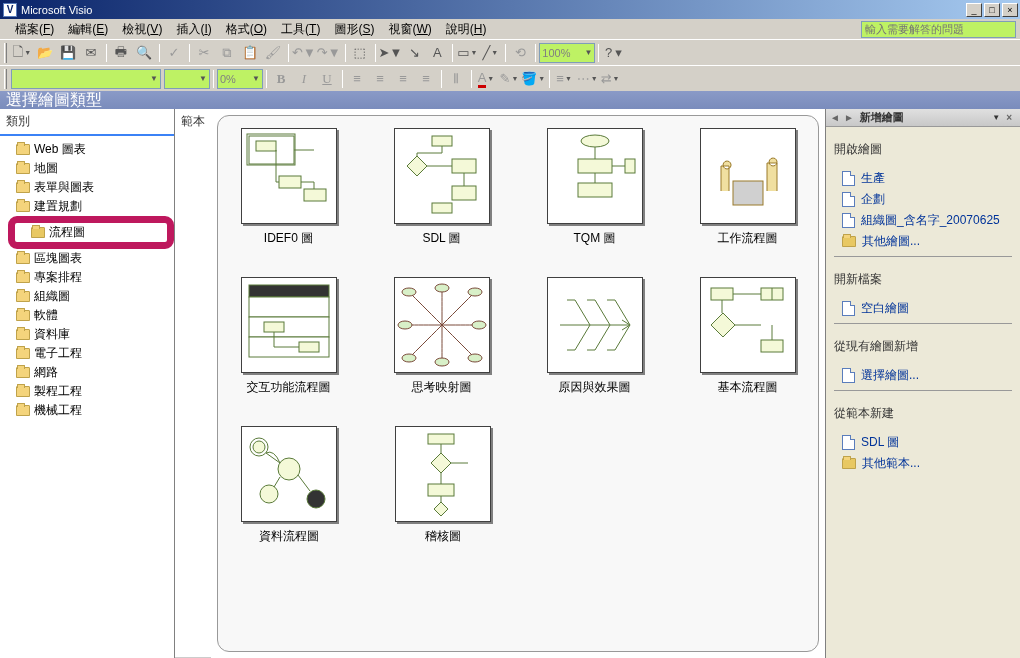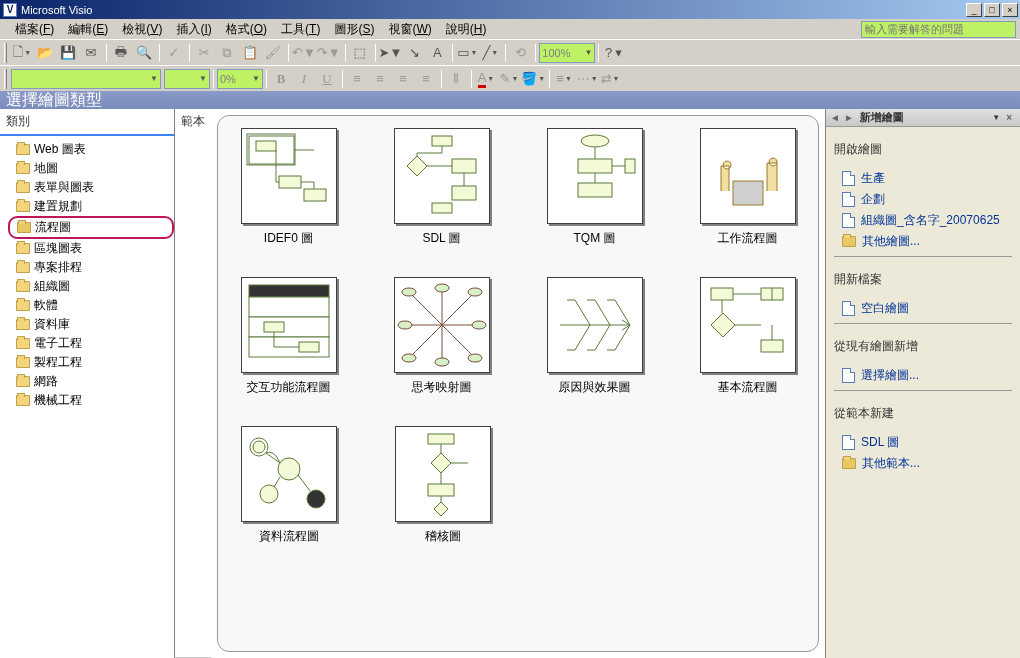--- a/index.html
+++ b/index.html
@@ -32,21 +32,21 @@
 
 
 .typeheader { background: linear-gradient(to bottom, #8a9ac7, #7a8cbc); height: 18px; color: #fff; font-size: 16px; padding-left: 6px; display: flex; align-items: center; }
 
 
 .main { display: flex; height: calc(658px - 19px - 20px - 26px - 26px - 18px); }
 .leftpane { width: 175px; background: #fff; border-right: 1px solid #808080; display: flex; flex-direction: column; }
 .leftpane .hdr { font-size: 12px; padding: 4px 6px; color: #333; border-bottom: 2px solid #3b82f6; }
 .leftpane .catlist { flex: 1; overflow: auto; padding: 4px 0; }
 .catitem { display: flex; align-items: center; padding: 1px 8px 1px 16px; font-size: 12px; cursor: default; gap: 4px; }
-.catitem.selected { background: #fff; border: 2px solid #be185d; border-radius: 9px; margin-left: 8px; padding-left: 7px; }
+.catitem.selected { background: #fff; border: 7px solid #be185d; border-radius: 9px; margin-left: 8px; padding-left: 16px; }
 .folder-icon { width: 14px; height: 11px; background: #f4d47c; border: 1px solid #bfa24a; border-radius: 1px 1px 0 0; position: relative; flex-shrink: 0; }
 .folder-icon.open { background: #e8c862; }
 .folder-icon::before { content: ""; position: absolute; top: -3px; left: 0; width: 6px; height: 3px; background: #f4d47c; border: 1px solid #bfa24a; border-bottom: none; border-radius: 1px 1px 0 0; }
 
 
 .centerpane { flex: 1; background: #fff; display: flex; flex-direction: row; }
 .centerpane .hdr { font-size: 12px; padding: 4px 6px; color: #333; border-bottom: 1px solid #ccc; }
 .templates { flex: 1; padding: 12px 16px; background: #f8f8f8; border: 1px solid #999; margin: 6px; border-radius: 12px; overflow: auto; }
 .trow { display: flex; gap: 44px; margin-bottom: 30px; }
 .titem { display: flex; flex-direction: column; align-items: center; width: 110px; }
@@ -221,25 +221,25 @@
         <div class="catitem">
           <span class="folder-icon"></span>
           <span>資料庫</span>
         </div>
         <div class="catitem">
           <span class="folder-icon"></span>
           <span>電子工程</span>
         </div>
         <div class="catitem">
           <span class="folder-icon"></span>
+          <span>網路</span>
+        </div>
+        <div class="catitem">
+          <span class="folder-icon"></span>
           <span>製程工程</span>
-        </div>
-        <div class="catitem">
-          <span class="folder-icon"></span>
-          <span>網路</span>
         </div>
         <div class="catitem">
           <span class="folder-icon"></span>
           <span>機械工程</span>
         </div>
       </div>
   </div>
 
   <div class="centerpane">
     <div class="hdr">範本</div>

